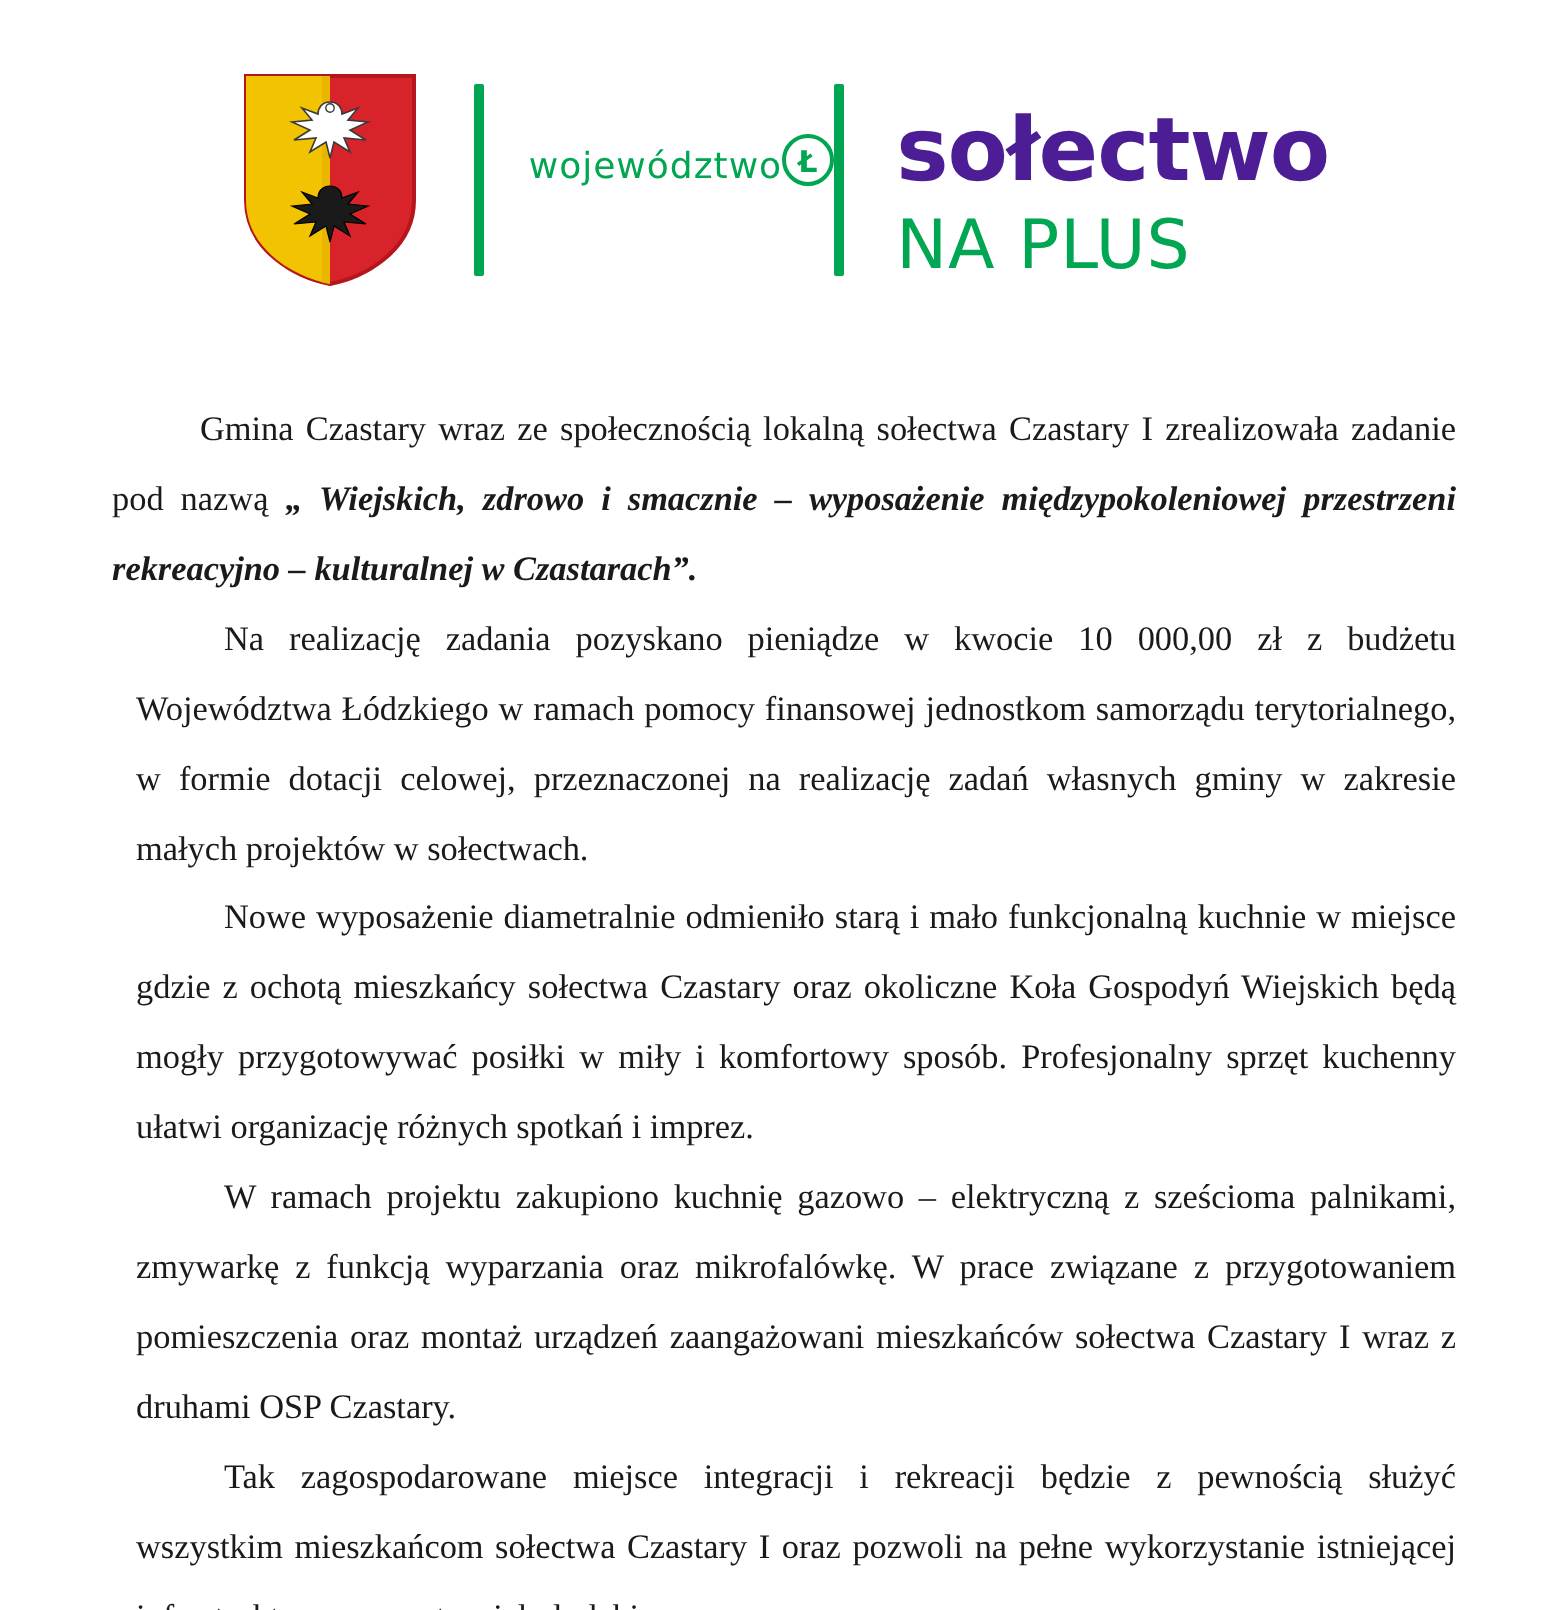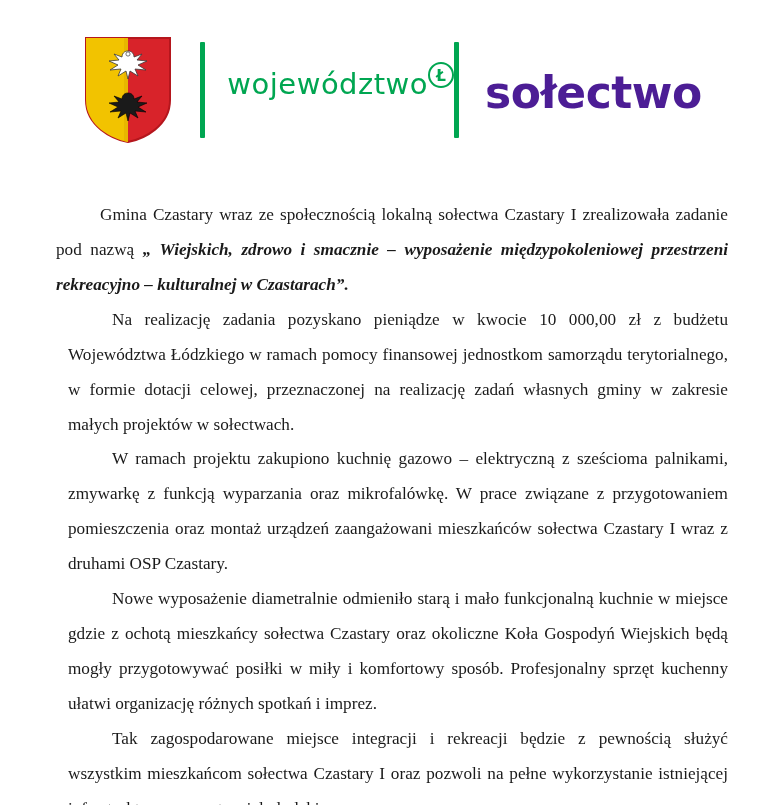--- a/index.html
+++ b/index.html
@@ -52,21 +52,21 @@
   }
 
   .wordmark {
     flex: 0 0 auto;
     line-height: 1;
     position: relative;
     padding-top: 4px;
   }
   .wordmark .line1 {
     font-family: "DejaVu Sans", sans-serif;
-    font-size: 29px;
+    font-size: 18px;
     letter-spacing: 0.5px;
     color: #00a651;
     font-weight: 400;
     margin-bottom: 16px;
   }
   .wordmark .line2 {
     font-family: "DejaVu Sans", sans-serif;
     font-size: 45px;
     font-weight: bold;
     color: #00a651;
@@ -169,26 +169,27 @@
           <circle cx="13" cy="13" r="12" fill="none" stroke="#00a651" stroke-width="2"></circle>
           <text x="13" y="19" text-anchor="middle" font-family="DejaVu Sans, sans-serif" font-size="15" font-weight="bold" fill="#00a651">Ł</text>
         </svg>
       </div>
     </div>
 
     <div class="divider second"></div>
 
     <div class="brand">
       <div class="b1">sołectwo</div>
+      <div class="b2">NA PLUS</div>
     </div>
   </div>
 
   <div class="content">
     <p class="para">
       <span>Gmina Czastary wraz ze społecznością lokalną sołectwa Czastary I zrealizowała zadanie pod nazwą </span><span class="bolditalic">„ Wiejskich, zdrowo i smacznie – wyposażenie międzypokoleniowej przestrzeni rekreacyjno – kulturalnej w Czastarach”.</span>
     </p>
     <p class="para">Na realizację zadania pozyskano pieniądze w kwocie 10 000,00 zł z  budżetu Województwa Łódzkiego w ramach pomocy finansowej jednostkom samorządu terytorialnego, w formie dotacji celowej, przeznaczonej na realizację zadań własnych gminy w zakresie małych projektów w sołectwach.</p>
+    <p class="para">Nowe wyposażenie diametralnie odmieniło starą i mało funkcjonalną kuchnie w miejsce gdzie z ochotą mieszkańcy sołectwa Czastary oraz okoliczne Koła Gospodyń Wiejskich będą mogły  przygotowywać posiłki w miły i komfortowy sposób. Profesjonalny sprzęt kuchenny ułatwi organizację różnych spotkań i imprez.</p>
     <p class="para">W ramach projektu zakupiono kuchnię gazowo – elektryczną z sześcioma palnikami, zmywarkę z funkcją wyparzania oraz mikrofalówkę. W prace związane z przygotowaniem pomieszczenia oraz montaż urządzeń  zaangażowani mieszkańców sołectwa Czastary I wraz z druhami OSP Czastary.</p>
-    <p class="para">Nowe wyposażenie diametralnie odmieniło starą i mało funkcjonalną kuchnie w miejsce gdzie z ochotą mieszkańcy sołectwa Czastary oraz okoliczne Koła Gospodyń Wiejskich będą mogły  przygotowywać posiłki w miły i komfortowy sposób. Profesjonalny sprzęt kuchenny ułatwi organizację różnych spotkań i imprez.</p>
     <p class="para">Tak zagospodarowane miejsce integracji i rekreacji będzie z pewnością służyć wszystkim mieszkańcom sołectwa Czastary I oraz pozwoli na pełne wykorzystanie istniejącej infrastruktury oraz potencjału ludzkiego.</p>
   </div>
 
 </div>
 
 </body></html>

